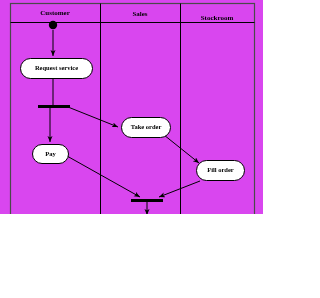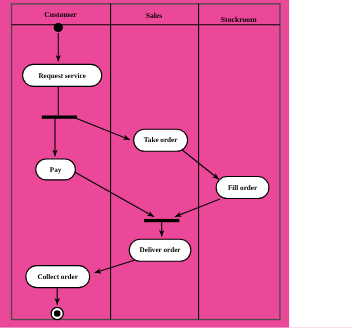--- a/index.html
+++ b/index.html
@@ -3,23 +3,23 @@
 <meta charset="utf-8">
 <style>
   html,body{margin:0;padding:0;background:#ffffff;}
   body{
     width:263px;height:298px;
     font-family:"Liberation Serif", serif;
     -webkit-font-smoothing:none;
   }
   #diagram-root{
     position:relative;
-    width:263px;height:298px;
+    width:263px;height:214px;
     overflow:hidden;
-    background:#ec4899;
+    background:#d946ef;
   }
   #diagram-svg{position:absolute;left:0;top:0;}
   .lane-label{
     font-family:"Liberation Serif", serif;
     font-weight:700;
     font-size:7px;
     fill:#000000;
     text-anchor:middle;
   }
   .node-label{

